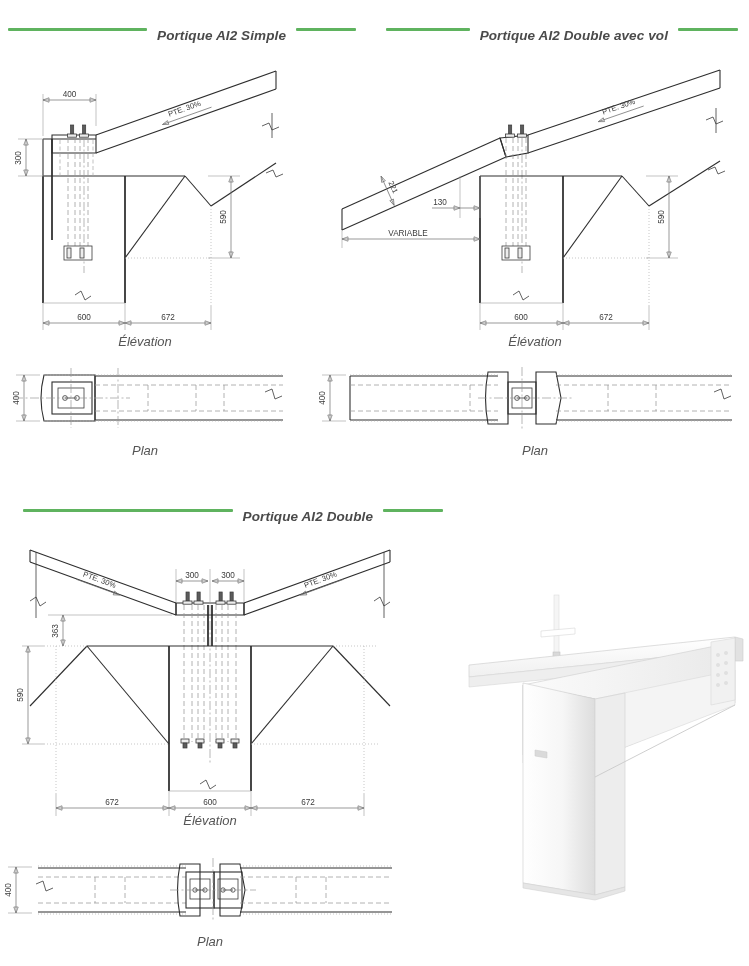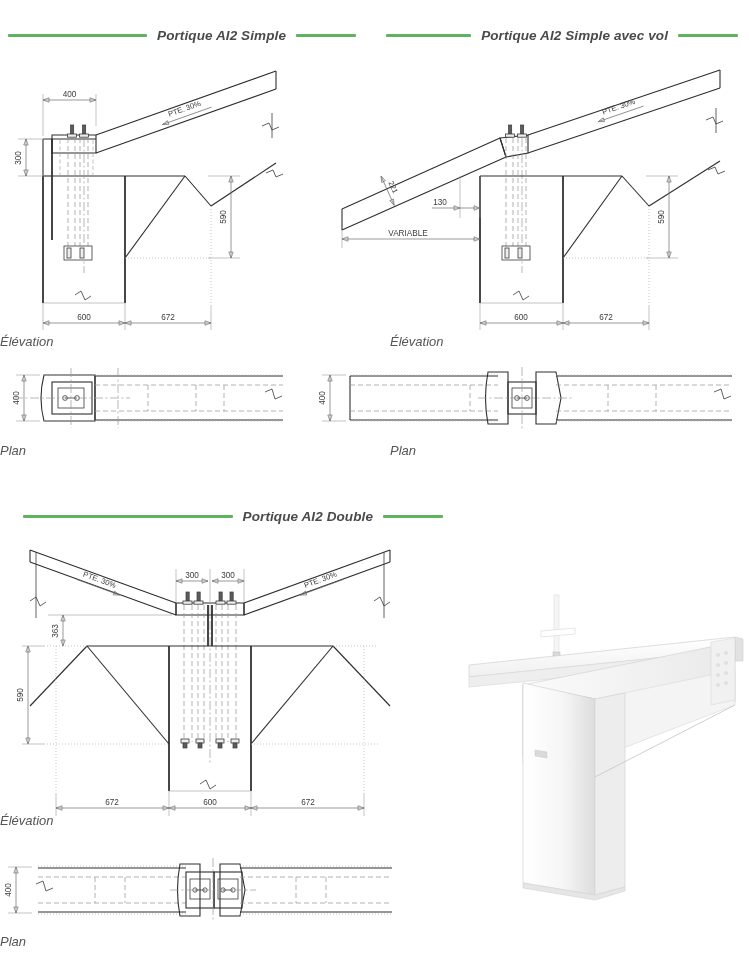--- a/index.html
+++ b/index.html
@@ -6,35 +6,35 @@
   html,body{margin:0;padding:0;background:#ffffff;}
   body{
     width:749px;height:966px;position:relative;overflow:hidden;
     font-family:"Liberation Sans","DejaVu Sans",sans-serif;
     color:#3c3c3c;
   }
   .panel{position:absolute;}
 
   
   .sec-head{
-    display:flex;align-items:center;gap:10px;
+    display:flex;gap:10px;
     width:100%;
   }
   .sec-head .rule{
     flex:1 1 auto;height:3px;background:#5fb35f;border-radius:1px;
   }
   .sec-head .rule.short{flex:0 0 60px;}
   .sec-head .title{
     flex:0 0 auto;
     font-style:italic;font-weight:bold;font-size:13.5px;
     color:#4a4a4a;white-space:nowrap;letter-spacing:.1px;
   }
 
   .caption{
-    text-align:left;font-style:italic;font-size:13px;color:#555;
+    text-align:center;font-style:italic;font-size:13px;color:#555;
     font-family:"Liberation Sans","DejaVu Sans",sans-serif;
   }
 
   svg{display:block;overflow:visible;}
   svg text{font-family:"Liberation Sans","DejaVu Sans",sans-serif;fill:#3b3b3b;}
   .dimtxt{font-size:8.2px;}
   .lbltxt{font-size:7.6px;}
 
   .solid{fill:none;stroke:#2e2e2e;stroke-width:1.1;}
   .solid-thin{fill:none;stroke:#3a3a3a;stroke-width:0.8;}
@@ -191,21 +191,21 @@
 
   <path class="solid-thin" d="M265,30 l7,-3 l3,10 l7,-3"></path>
 </svg>
 </div>
 
 <div class="panel caption" style="left:0px;top:443px;width:290px;">Plan</div>
 
 <div class="panel" style="left:386px;top:28px;width:352px;">
   <div class="sec-head">
     <span class="rule"></span>
-    <span class="title">Portique AI2 Simple avec vol</span>
+    <span class="title">Portique AI2 Double avec vol</span>
     <span class="rule short"></span>
   </div>
 </div>
 
 <div class="panel" style="left:320px;top:58px;">
 <svg width="429" height="290" viewBox="0 0 429 290">
 
   <line class="solid" x1="208" y1="77" x2="400" y2="12"></line>
   <line class="solid" x1="208" y1="95" x2="400" y2="30"></line>
   <line class="solid" x1="400" y1="12" x2="400" y2="30"></line>

